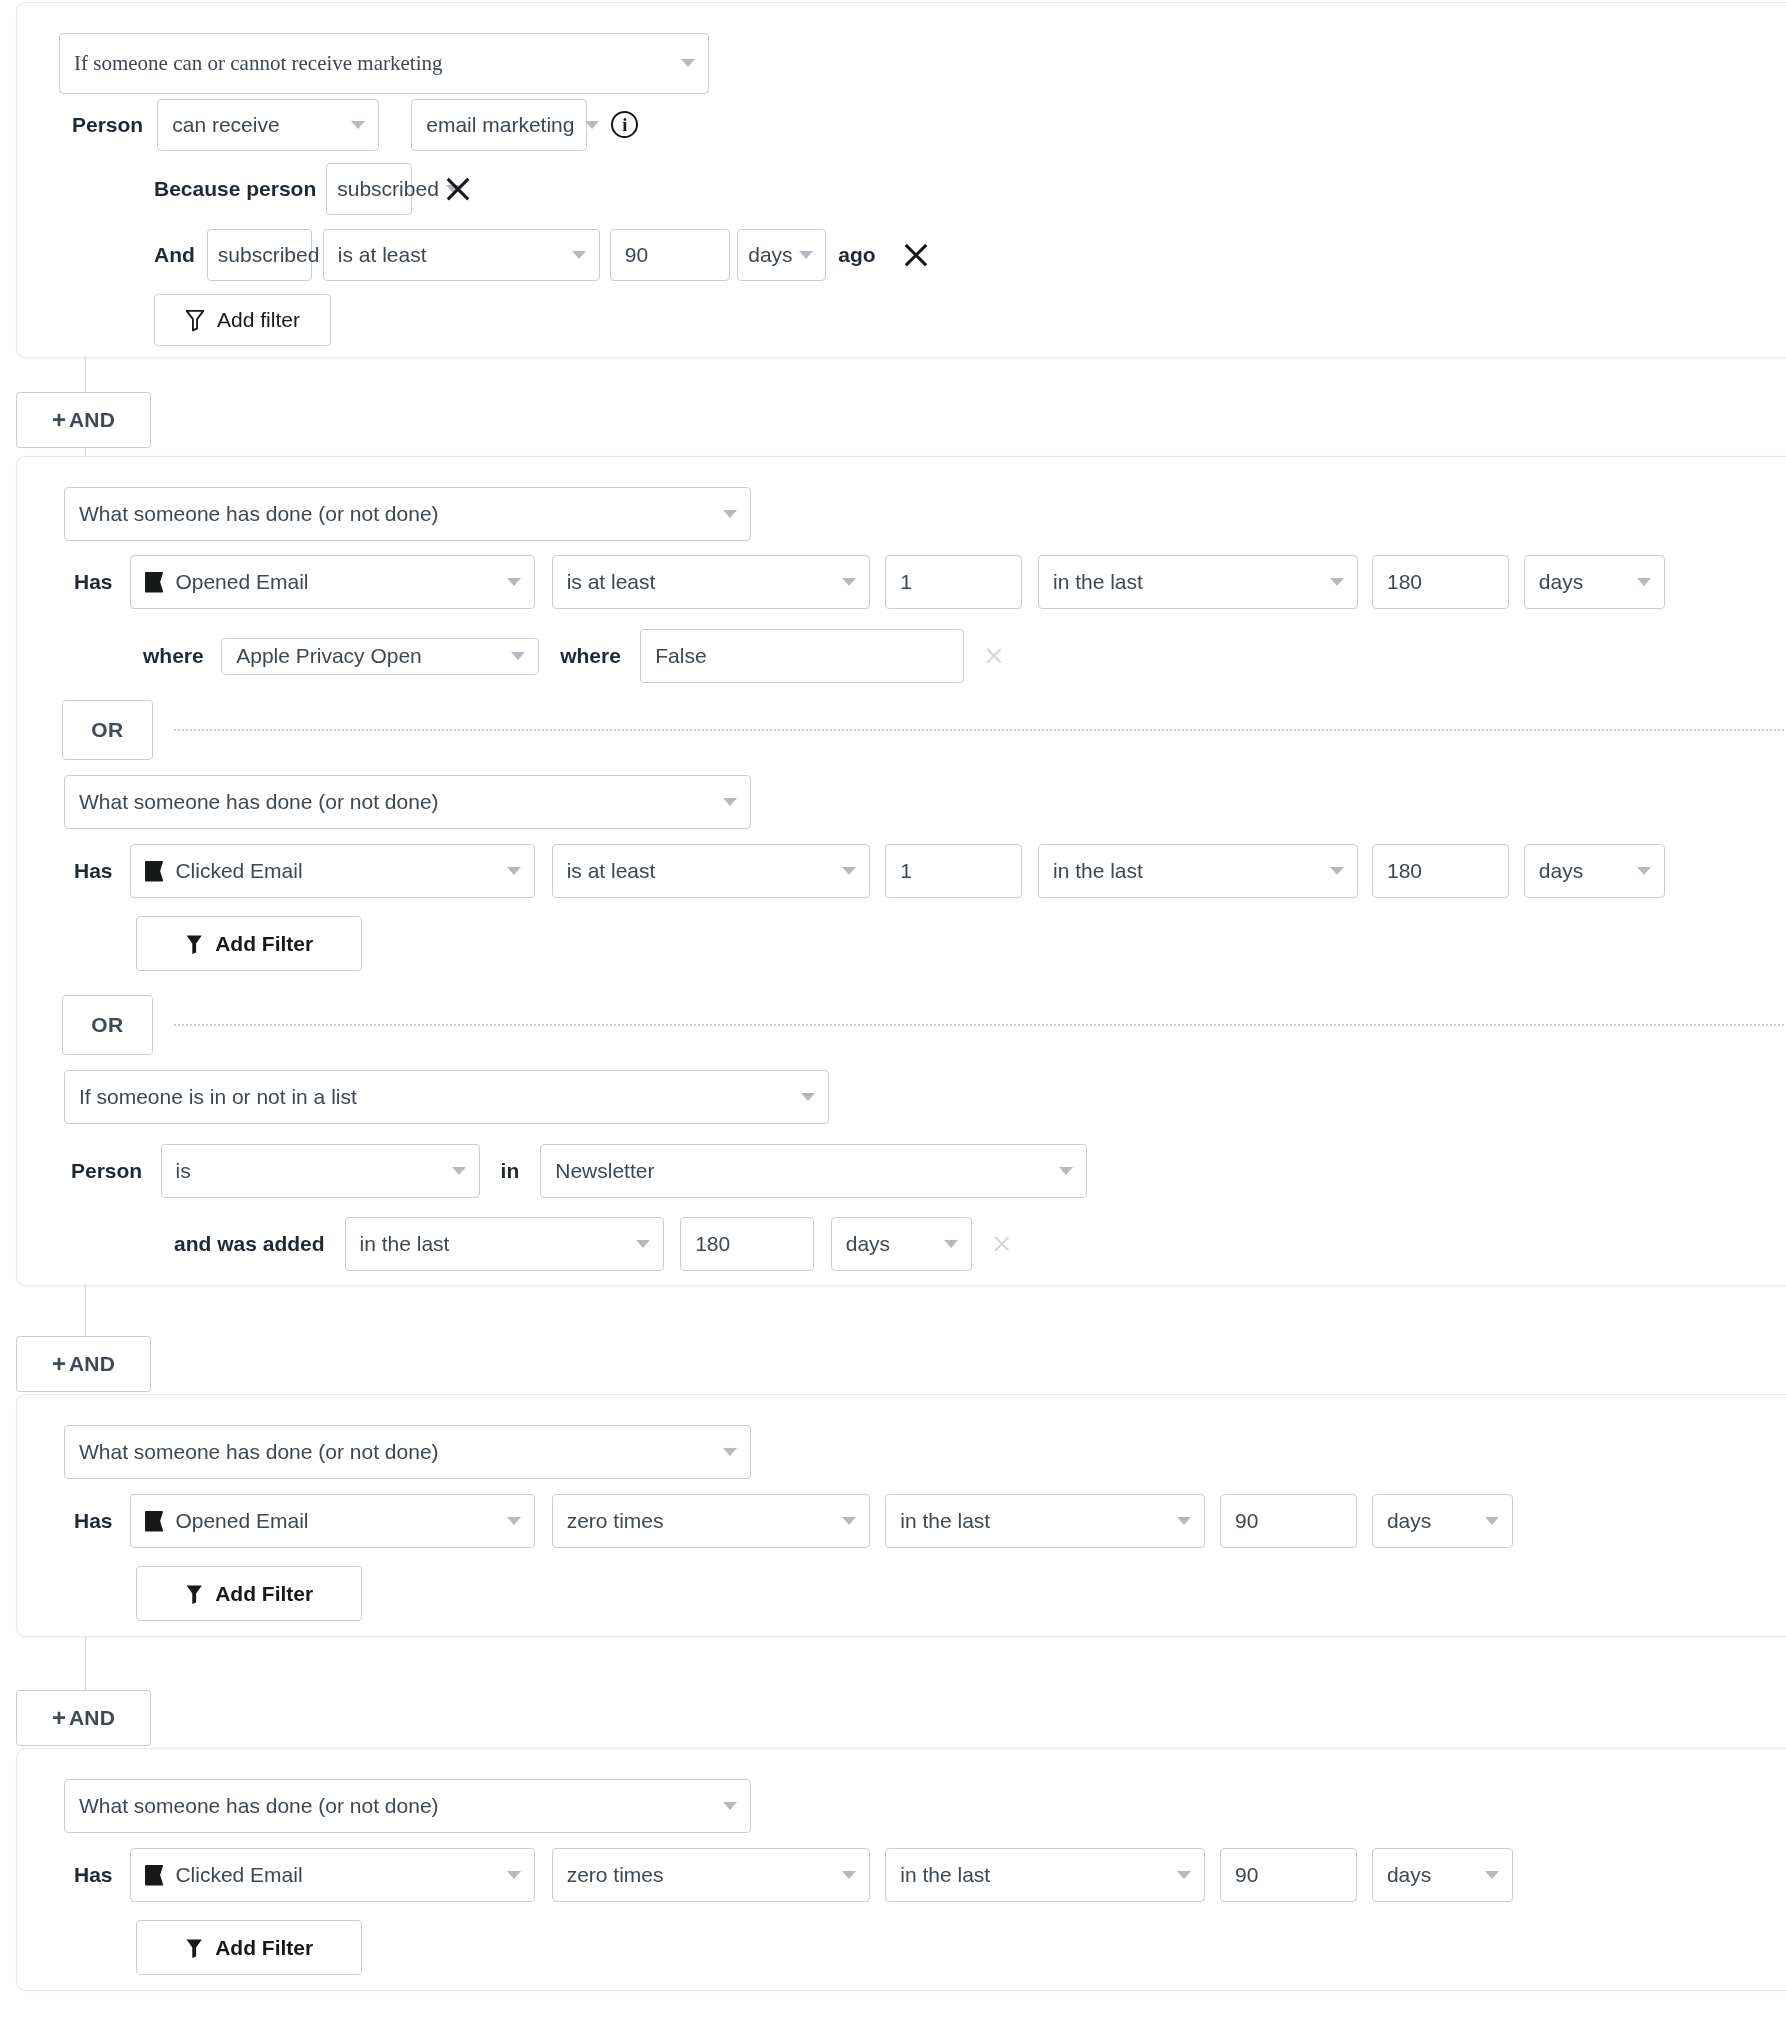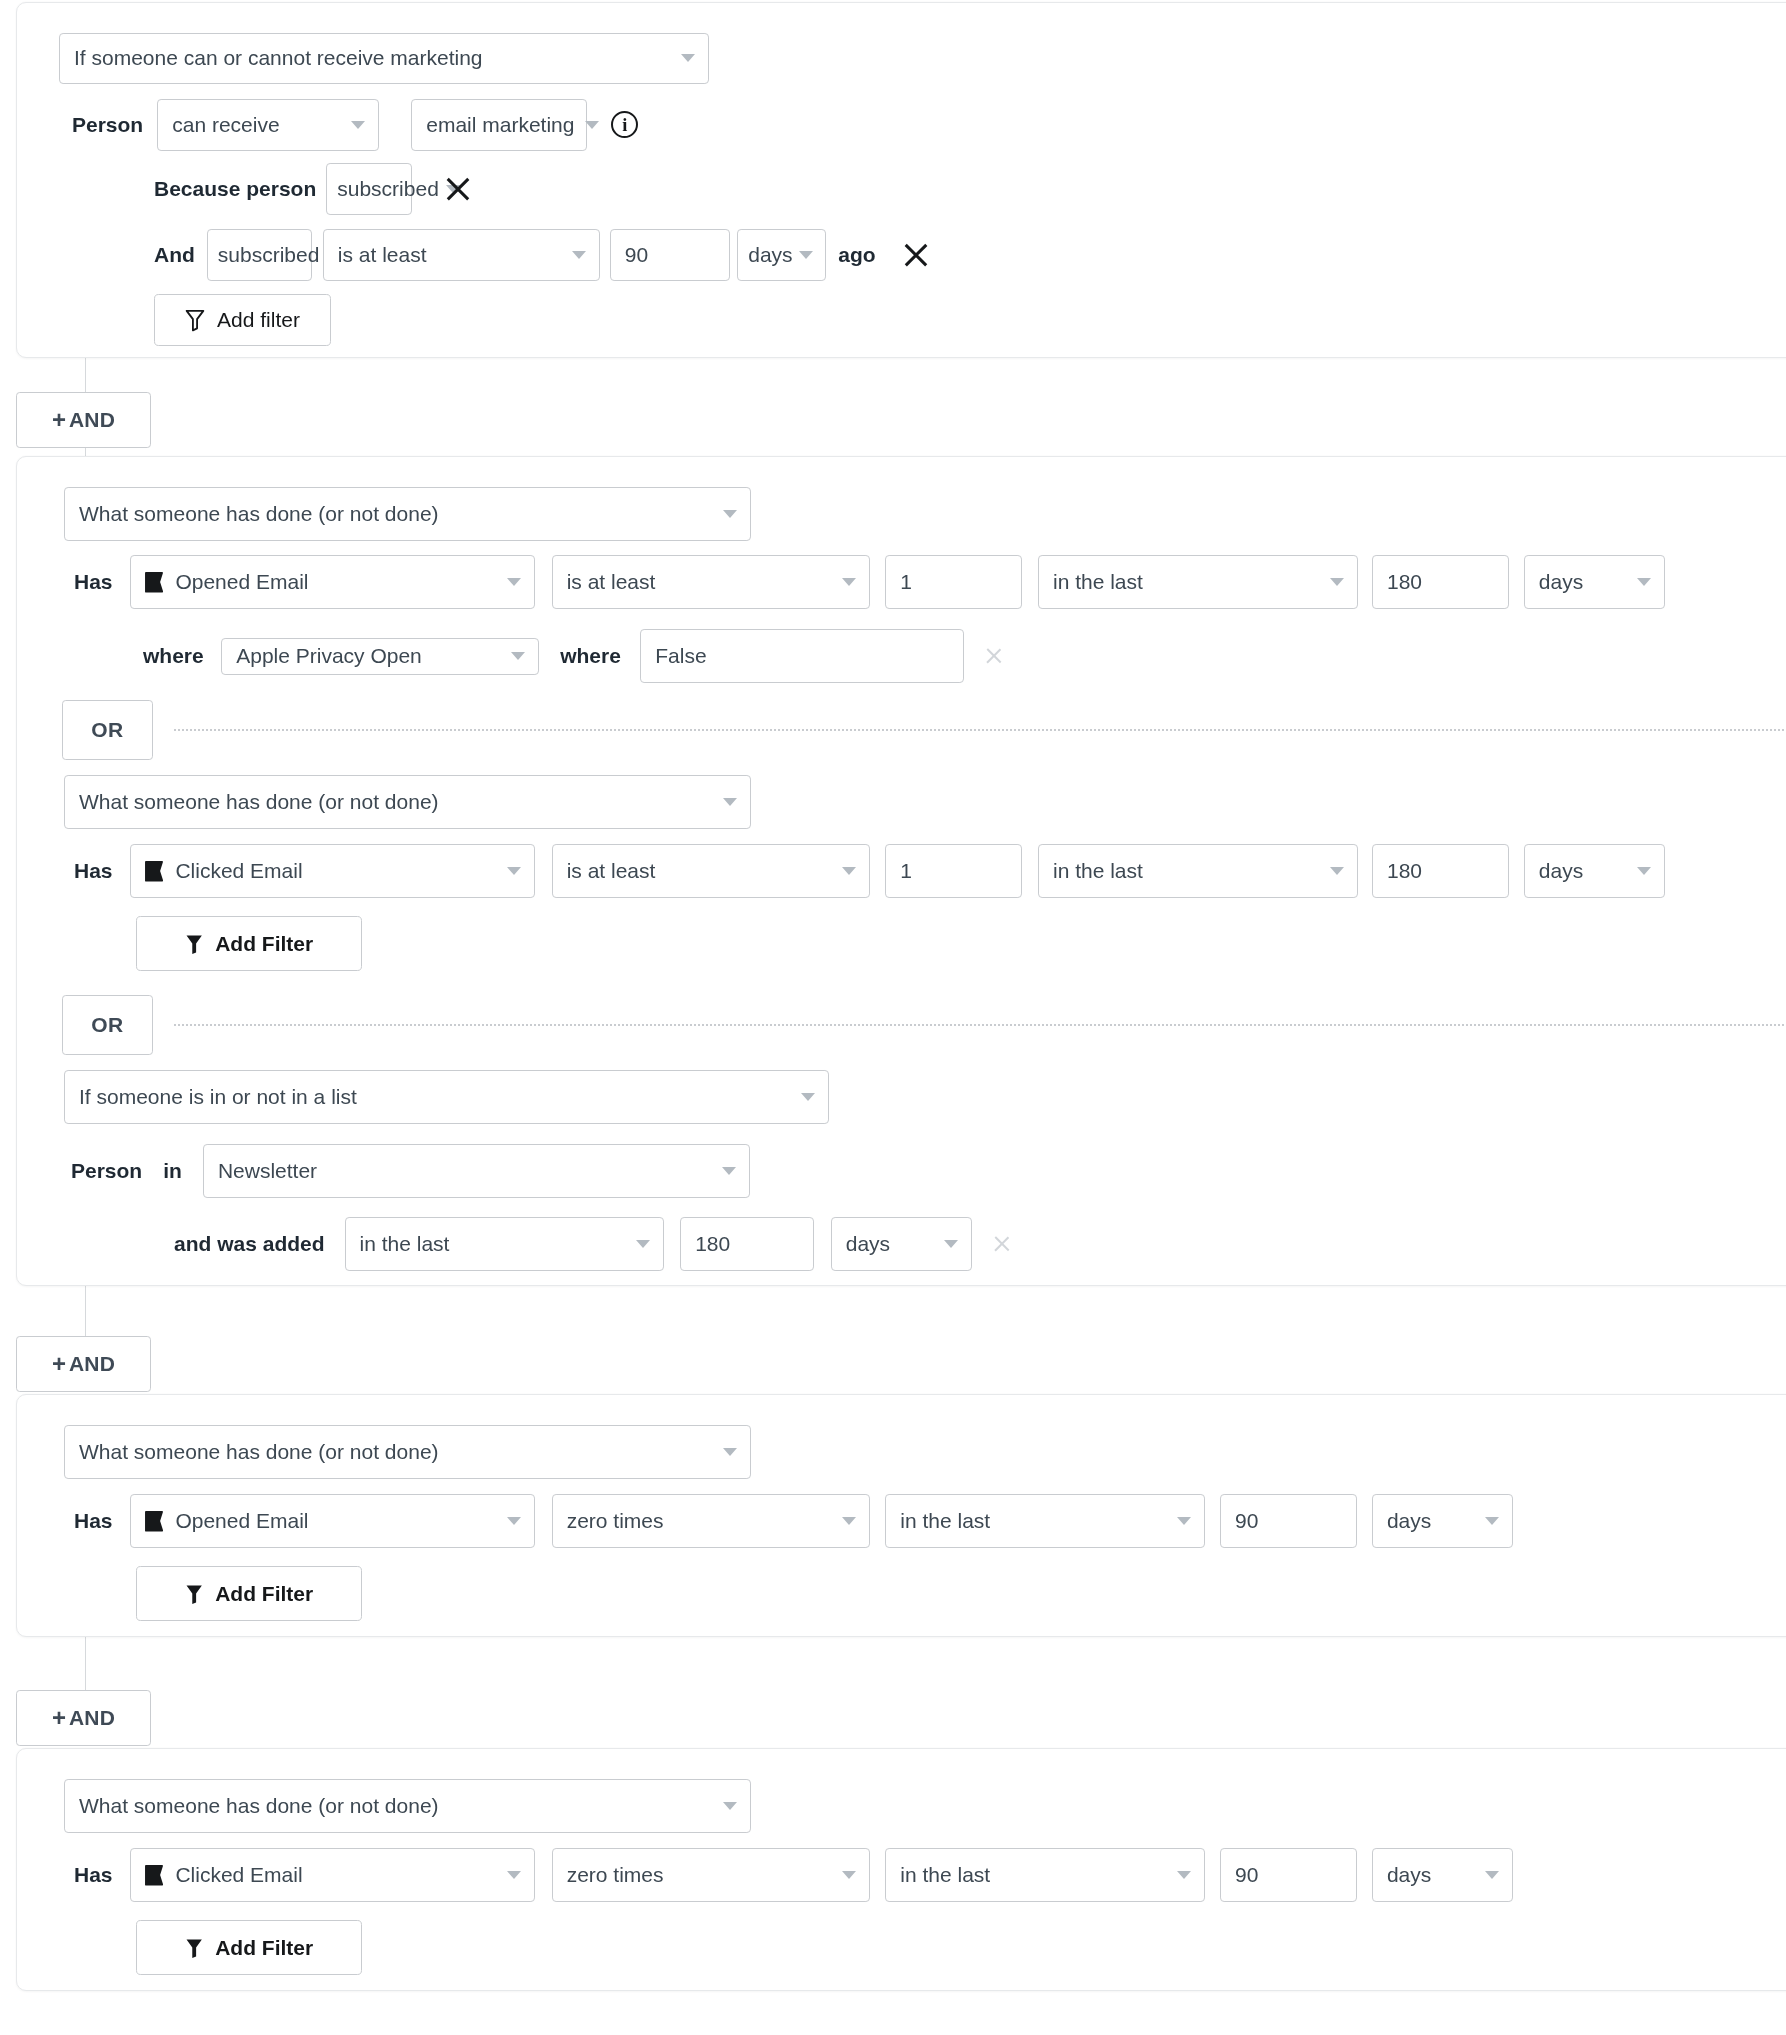--- a/index.html
+++ b/index.html
@@ -183,21 +183,21 @@
 <body>
 
 <div class="canvas">
 
   <div class="connector" style="top:355px;height:101px;"></div>
   <div class="connector" style="top:1282px;height:98px;"></div>
   <div class="connector" style="top:1632px;height:99px;"></div>
 
   <div class="card" style="top:1.8px; height:356px;">
 
-    <div class="fld" style="position:absolute; left:42px; top:30px; width:650px; height:51px;">
+    <div class="fld" style="position:absolute; left:42px; top:30px; width:650px; height:61px;font-family:Liberation Serif, serif;">
       <span class="txt">If someone can or cannot receive marketing</span>
       <span class="caret-right"></span>
     </div>
 
     <div class="row" style="left:55px; top:96px;">
       <span class="lbl">Person</span>
       <div class="fld" style="margin-left:14px; width:222px; height:52px;">
         <span class="txt">can receive</span>
         <span class="caret-right"></span>
       </div>
@@ -351,20 +351,24 @@
       <div class="or-dash"></div>
     </div>
 
     <div class="fld" style="position:absolute; left:47px; top:613px; width:765px; height:54px;">
       <span class="txt">If someone is in or not in a list</span>
       <span class="caret-right"></span>
     </div>
 
     <div class="row" style="left:54px; top:687px;">
       <span class="lbl">Person</span>
+      <div class="fld" style="margin-left:18.4px; width:319px; height:54px;">
+        <span class="txt">is</span>
+        <span class="caret-right"></span>
+      </div>
       <span class="lbl" style="margin-left:21px;">in</span>
       <div class="fld" style="margin-left:21px; width:547px; height:54px;">
         <span class="txt">Newsletter</span>
         <span class="caret-right"></span>
       </div>
     </div>
 
     <div class="row" style="left:157px; top:760px;">
       <span class="lbl">and was added</span>
       <div class="fld" style="margin-left:20px; width:319px; height:54px;">

